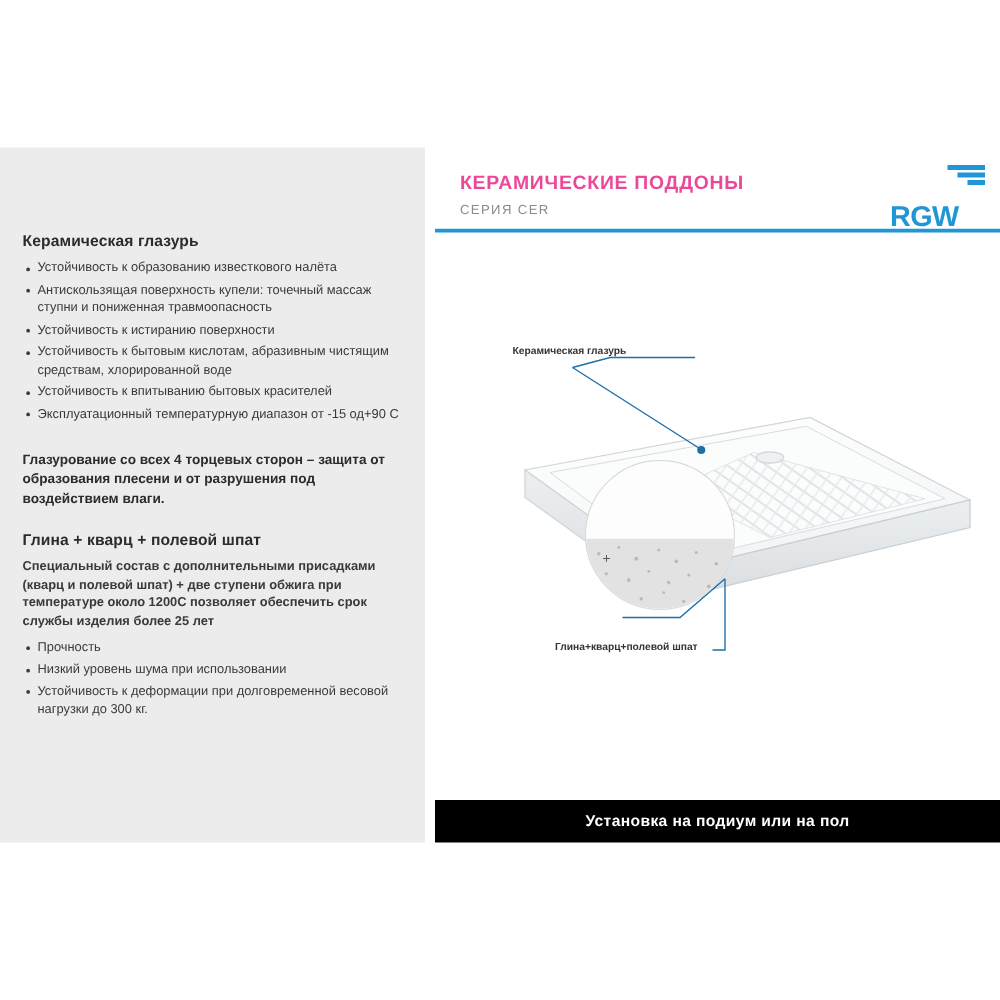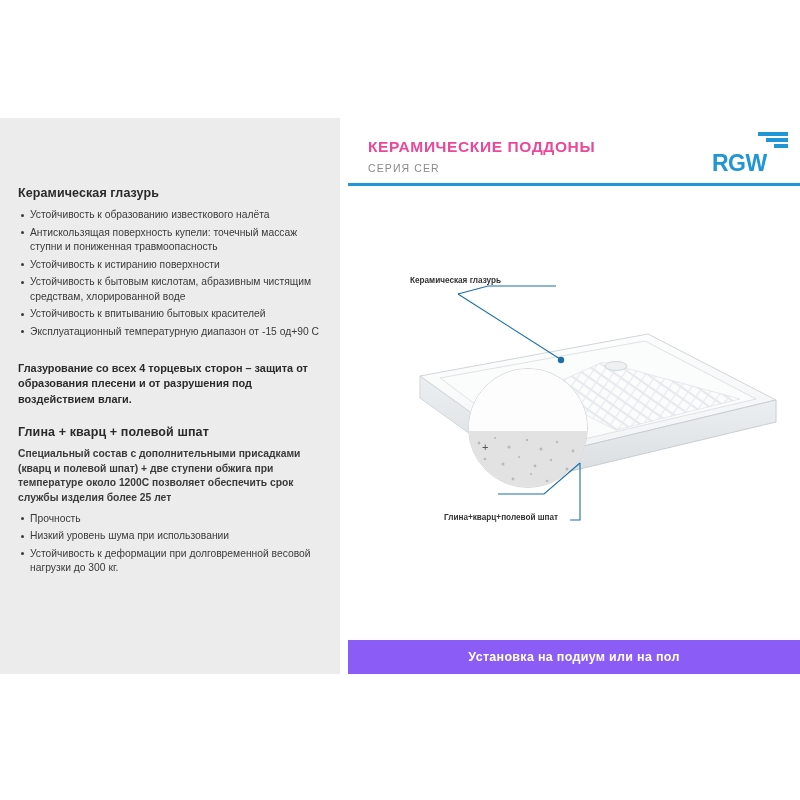--- a/index.html
+++ b/index.html
@@ -127,21 +127,21 @@
   .logo {
     position: absolute;
     left: 712px;
     top: 132px;
     width: 76px;
     height: 42px;
   }
   .logo-text {
     position: absolute;
     left: 0;
-    top: 18px;
+    top: 28px;
     font-size: 23px;
     font-weight: bold;
     color: #2196d6;
     letter-spacing: -0.5px;
     font-family: "Liberation Sans", sans-serif;
   }
   .logo-flag {
     position: absolute;
     right: 0;
     top: 0;
@@ -159,21 +159,21 @@
   .logo-flag span:nth-child(2) { top: 6px; width: 22px; }
   .logo-flag span:nth-child(3) { top: 12px; width: 14px; }
 
   
   .bottom-bar {
     position: absolute;
     left: 348px;
     top: 640px;
     width: 452px;
     height: 34px;
-    background: #8b5cf6;
+    background: #000000;
   }
   .bottom-bar-text {
     position: absolute;
     left: 0;
     top: 0;
     width: 452px;
     height: 34px;
     line-height: 34px;
     text-align: center;
     color: #ffffff;

